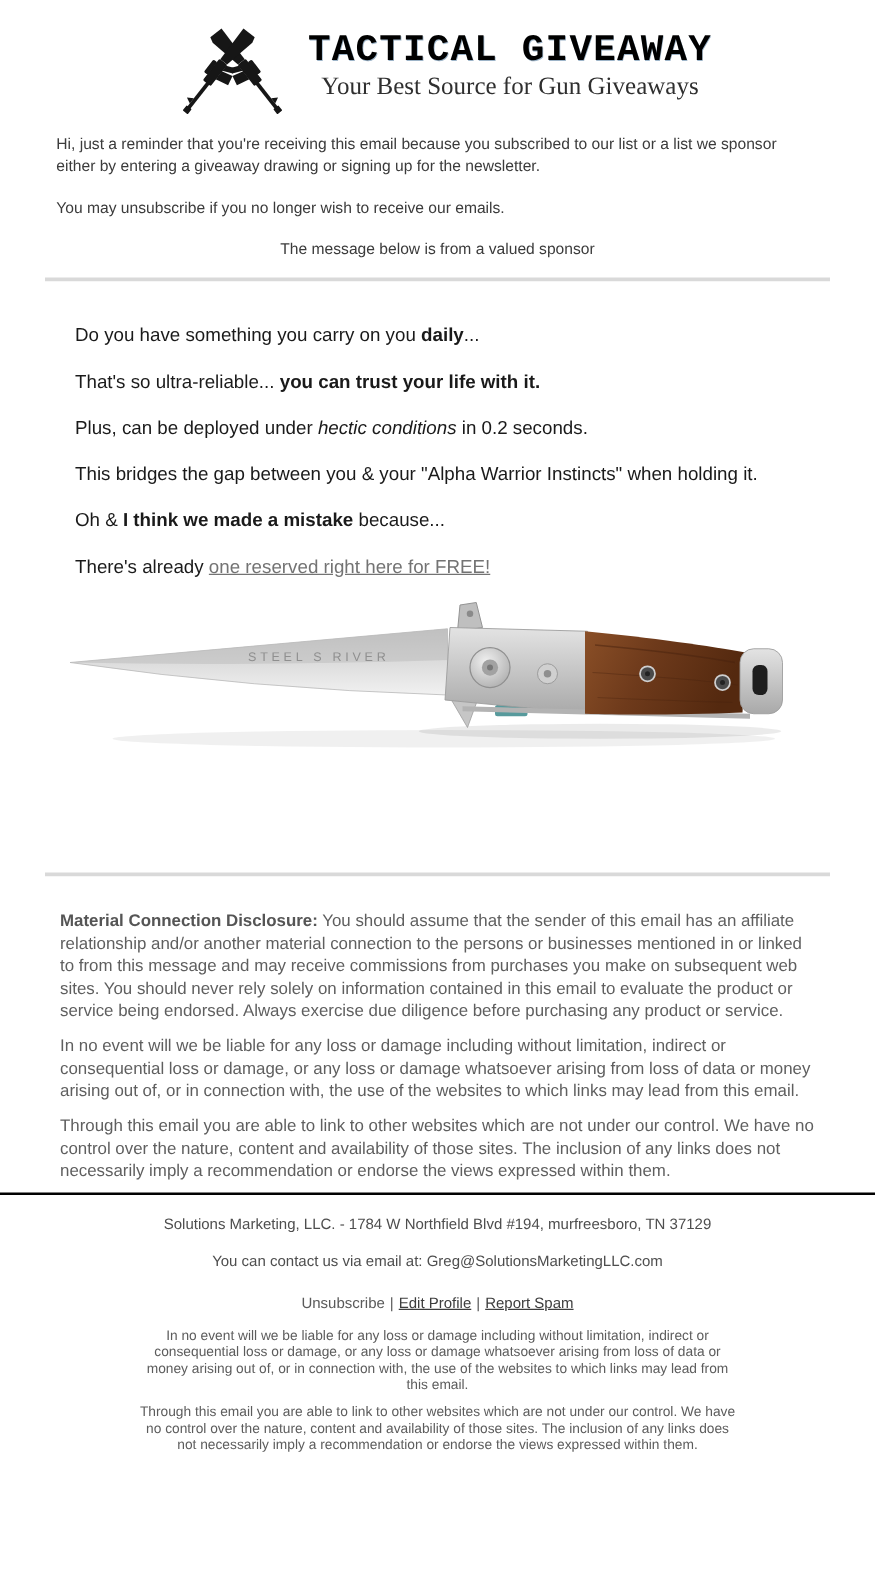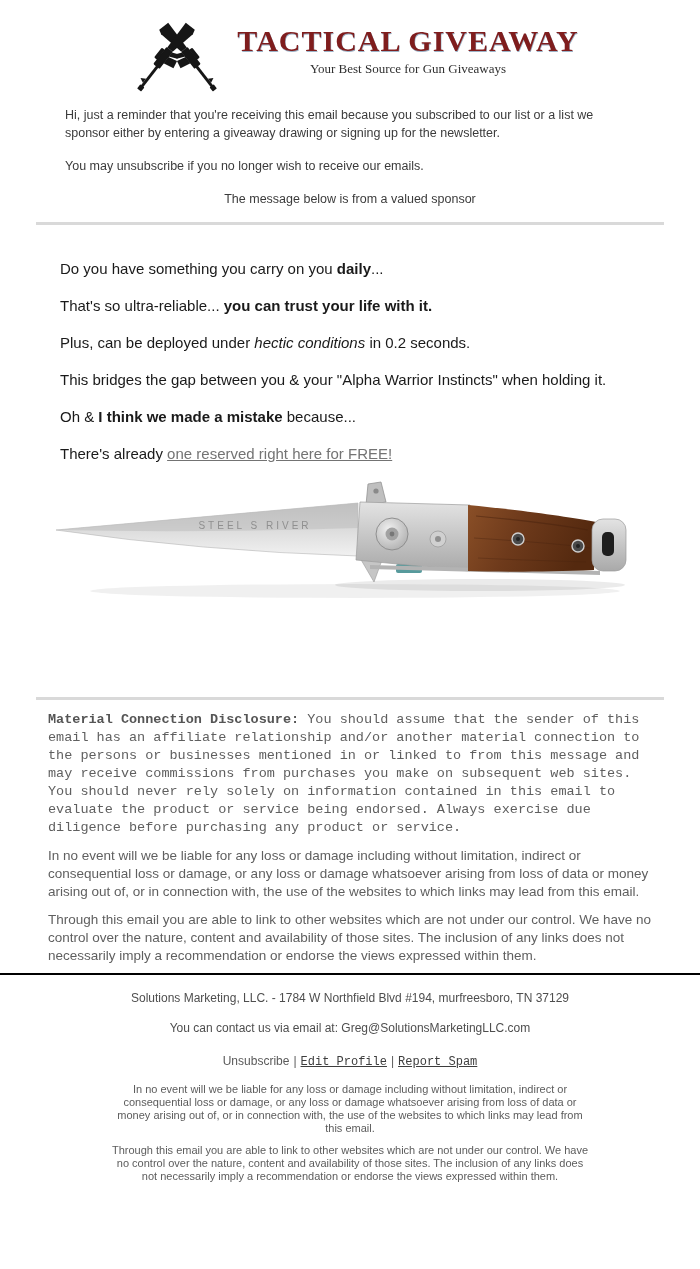--- a/index.html
+++ b/index.html
@@ -17,39 +17,39 @@
     display: flex;
     justify-content: center;
     align-items: center;
     padding-top: 6px;
     gap: 4px;
   }
   .rifles { width: 112px; height: 92px; flex: 0 0 auto; }
   .rifles path, .rifles rect, .rifles polygon { fill: #161616; }
   .brand-text { text-align: center; }
   .brand-title {
-    font-family: Liberation Serif, serif;
+    font-family: Liberation Mono, monospace;
     font-weight: bold;
     font-size: 30px;
     letter-spacing: 1px;
-    color: #7f1d1d;
+    color: #000000;
     line-height: 32px;
     text-shadow: 0.5px 0.5px 0 #9db4c8;
   }
   .brand-tagline {
     font-family: "Liberation Serif", serif;
-    font-size: 13px;
+    font-size: 20px;
     color: #2f2f2f;
     line-height: 22px;
     margin-top: 1px;
   }
 
   
   .preheader {
-    padding: 0 65px;
+    padding: 0 45px;
     font-size: 12.5px;
     line-height: 18px;
     color: #3b3b3b;
     margin-top: 8px;
   }
   .preheader p + p { margin-top: 15px; }
   .sponsor-note { text-align: center; margin-top: 15px; }
 
   .divider {
     height: 3px;
@@ -79,31 +79,31 @@
   }
 
   
   .disclosure {
     padding: 0 48px;
     font-size: 13.5px;
     line-height: 18px;
     color: #5f5f5f;
   }
   .disclosure p { margin-top: 10px; }
-  .disclosure p:first-child { margin-top: 11px; font-family: Liberation Mono, monospace; }
+  .disclosure p:first-child { margin-top: 27px; }
   .disclosure b { color: #555; }
 
   .black-rule { height: 2px; background: #000; margin-top: 8px; }
 
   
   .footer { text-align: center; color: #4e4e4e; font-size: 12px; line-height: 14px; }
   .footer .frow { margin-top: 16px; }
   .footer b { color: #3d3d3d; }
   .footer .links { margin-top: 19px; color: #5a5a5a; }
-  .footer .links a { color: #3d3d3d; text-decoration: underline; cursor: pointer; font-family: Liberation Mono, monospace; }
+  .footer .links a { color: #3d3d3d; text-decoration: underline; cursor: pointer; }
   .footer .links .sep { margin: 0 4px; }
   .legal {
     width: 478px;
     margin: 14px auto 0 auto;
     font-size: 11px;
     line-height: 13px;
     color: #5c5c5c;
   }
   .legal:last-child { margin-top: 9px; }
 </style>

